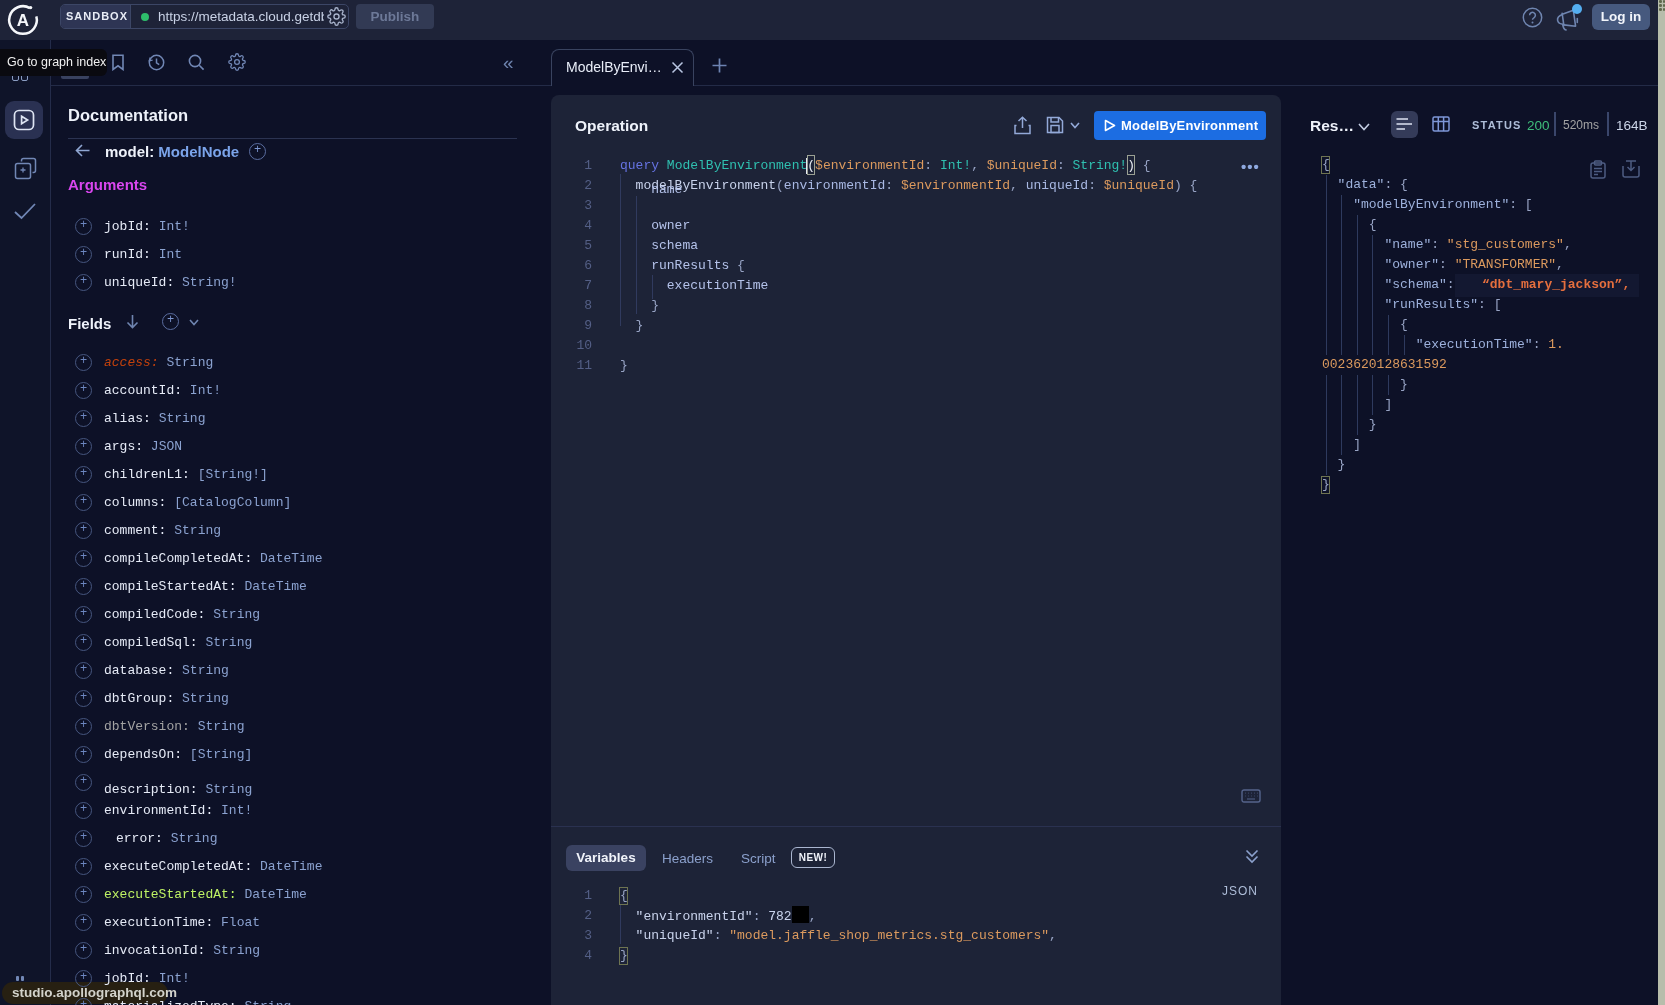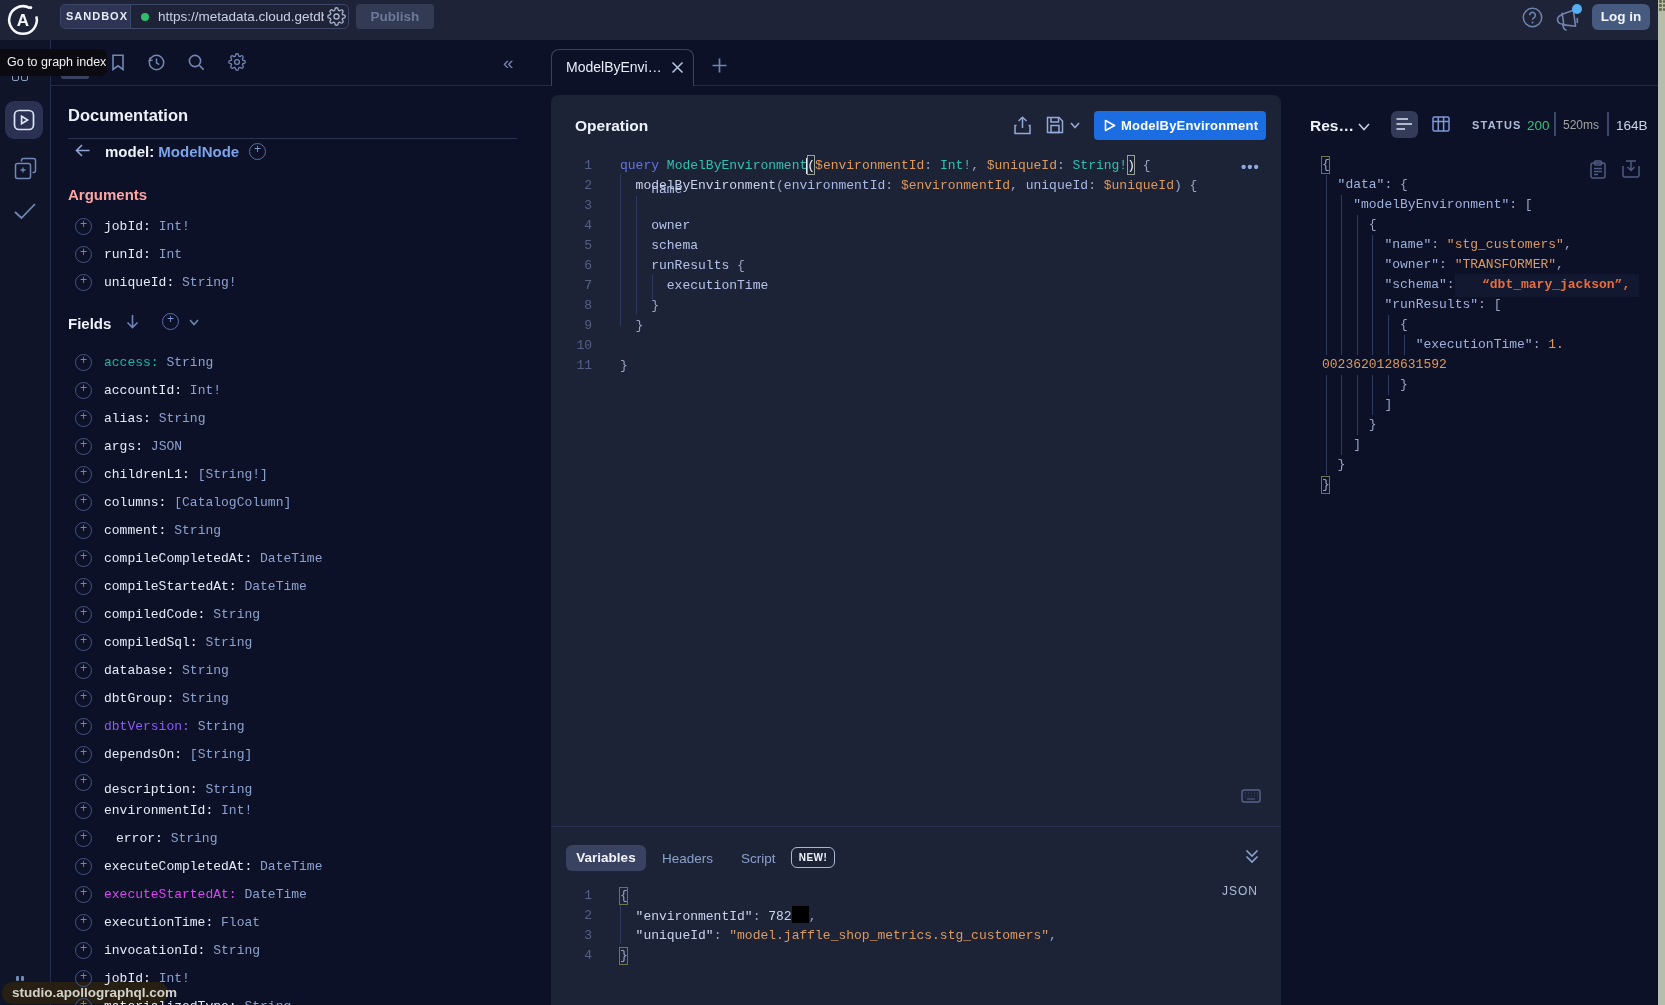--- a/index.html
+++ b/index.html
@@ -106,21 +106,21 @@
 <div class="abs" style="left:503px;top:53px;width:22px;height:20px;color:#6f85b0;font-size:19px;line-height:20px;">«</div>
 
 <div class="abs" style="left:68px;top:106px;font-size:16.5px;font-weight:bold;color:#eef2fa;">Documentation</div>
 <div class="abs" style="left:68px;top:138px;width:449px;height:1px;background:#2b3351;"></div>
 <svg class="abs" style="left:75px;top:144px;" width="15" height="13" viewBox="0 0 15 13" fill="none" stroke="#8fa6d2" stroke-width="1.6">
   <path d="M7 1 L 1.5 6.5 L 7 12 M1.5 6.5 H 14.5"></path>
 </svg>
 <div class="abs" style="left:105px;top:143px;font-size:15px;"><span style="font-weight:bold;color:#eef2fa;">model:</span> <span style="color:#7ba4ea;font-weight:bold;">ModelNode</span></div>
 <span class="abs plus-lg" style="left:250px;top:143px;"></span>
 
-<div class="abs" style="left:68px;top:186px;font-size:15px;font-weight:bold;color:#fca5a5;">Arguments</div>
+<div class="abs" style="left:68px;top:176px;font-size:15px;font-weight:bold;color:#d946ef;">Arguments</div>
 
 <div id="args"></div>
 <div class="abs" style="left:68px;top:315px;font-size:15px;font-weight:bold;color:#eef2fa;">Fields</div>
 <svg class="abs" style="left:126px;top:314px;" width="13" height="15" viewBox="0 0 13 15" fill="none" stroke="#6f85b0" stroke-width="1.6">
   <path d="M6.5 1 V 13 M1.5 8.5 L 6.5 13.5 L 11.5 8.5"></path>
 </svg>
 <span class="abs plus-lg" style="left:163px;top:310px;"></span>
 <svg class="abs" style="left:189px;top:319px;" width="10" height="7" viewBox="0 0 10 7" fill="none" stroke="#6f85b0" stroke-width="1.6">
   <path d="M1 1 L 5 5.5 L 9 1"></path>
 </svg>
@@ -220,21 +220,21 @@
 
 <div class="abs" style="left:249px;top:143px;width:17px;height:17px;border:1.4px solid #5a6da0;border-radius:50%;color:#7d97d0;font-size:12px;line-height:13px;text-align:center;font-family:'Liberation Mono',monospace;">+</div>
 <div class="abs" style="left:162px;top:313px;width:17px;height:17px;border:1.4px solid #5a6da0;border-radius:50%;color:#7d97d0;font-size:12px;line-height:13px;text-align:center;font-family:'Liberation Mono',monospace;">+</div>
 <div class="abs" style="left:75px;top:218px;width:17px;height:17px;border:1.4px solid #46567f;border-radius:50%;color:#6d87c0;font-size:12px;line-height:13px;text-align:center;font-family:'Liberation Mono',monospace;">+</div>
 <div class="abs mono" style="left:104px;top:217px;height:20px;line-height:20px;"><span style="color:#e6ebf7;">jobId:</span> <span style="color:#8ba2d0;">Int!</span></div>
 <div class="abs" style="left:75px;top:246px;width:17px;height:17px;border:1.4px solid #46567f;border-radius:50%;color:#6d87c0;font-size:12px;line-height:13px;text-align:center;font-family:'Liberation Mono',monospace;">+</div>
 <div class="abs mono" style="left:104px;top:245px;height:20px;line-height:20px;"><span style="color:#e6ebf7;">runId:</span> <span style="color:#8ba2d0;">Int</span></div>
 <div class="abs" style="left:75px;top:274px;width:17px;height:17px;border:1.4px solid #46567f;border-radius:50%;color:#6d87c0;font-size:12px;line-height:13px;text-align:center;font-family:'Liberation Mono',monospace;">+</div>
 <div class="abs mono" style="left:104px;top:273px;height:20px;line-height:20px;"><span style="color:#e6ebf7;">uniqueId:</span> <span style="color:#8ba2d0;">String!</span></div>
 <div class="abs" style="left:75px;top:354px;width:17px;height:17px;border:1.4px solid #46567f;border-radius:50%;color:#6d87c0;font-size:12px;line-height:13px;text-align:center;font-family:'Liberation Mono',monospace;">+</div>
-<div class="abs mono" style="left:104px;top:353px;height:20px;line-height:20px;"><span style="color:#14b8a6;">access:</span> <span style="color:#8ba2d0;">String</span></div>
+<div class="abs mono" style="left:104px;top:353px;height:20px;line-height:20px;"><span style="color:#c2410c;font-style:italic;">access:</span> <span style="color:#8ba2d0;">String</span></div>
 <div class="abs" style="left:75px;top:382px;width:17px;height:17px;border:1.4px solid #46567f;border-radius:50%;color:#6d87c0;font-size:12px;line-height:13px;text-align:center;font-family:'Liberation Mono',monospace;">+</div>
 <div class="abs mono" style="left:104px;top:381px;height:20px;line-height:20px;"><span style="color:#e6ebf7;">accountId:</span> <span style="color:#8ba2d0;">Int!</span></div>
 <div class="abs" style="left:75px;top:410px;width:17px;height:17px;border:1.4px solid #46567f;border-radius:50%;color:#6d87c0;font-size:12px;line-height:13px;text-align:center;font-family:'Liberation Mono',monospace;">+</div>
 <div class="abs mono" style="left:104px;top:409px;height:20px;line-height:20px;"><span style="color:#e6ebf7;">alias:</span> <span style="color:#8ba2d0;">String</span></div>
 <div class="abs" style="left:75px;top:438px;width:17px;height:17px;border:1.4px solid #46567f;border-radius:50%;color:#6d87c0;font-size:12px;line-height:13px;text-align:center;font-family:'Liberation Mono',monospace;">+</div>
 <div class="abs mono" style="left:104px;top:437px;height:20px;line-height:20px;"><span style="color:#e6ebf7;">args:</span> <span style="color:#8ba2d0;">JSON</span></div>
 <div class="abs" style="left:75px;top:466px;width:17px;height:17px;border:1.4px solid #46567f;border-radius:50%;color:#6d87c0;font-size:12px;line-height:13px;text-align:center;font-family:'Liberation Mono',monospace;">+</div>
 <div class="abs mono" style="left:104px;top:465px;height:20px;line-height:20px;"><span style="color:#e6ebf7;">childrenL1:</span> <span style="color:#8ba2d0;">[String!]</span></div>
 <div class="abs" style="left:75px;top:494px;width:17px;height:17px;border:1.4px solid #46567f;border-radius:50%;color:#6d87c0;font-size:12px;line-height:13px;text-align:center;font-family:'Liberation Mono',monospace;">+</div>
 <div class="abs mono" style="left:104px;top:493px;height:20px;line-height:20px;"><span style="color:#e6ebf7;">columns:</span> <span style="color:#8ba2d0;">[CatalogColumn]</span></div>
@@ -246,33 +246,33 @@
 <div class="abs mono" style="left:104px;top:577px;height:20px;line-height:20px;"><span style="color:#e6ebf7;">compileStartedAt:</span> <span style="color:#8ba2d0;">DateTime</span></div>
 <div class="abs" style="left:75px;top:606px;width:17px;height:17px;border:1.4px solid #46567f;border-radius:50%;color:#6d87c0;font-size:12px;line-height:13px;text-align:center;font-family:'Liberation Mono',monospace;">+</div>
 <div class="abs mono" style="left:104px;top:605px;height:20px;line-height:20px;"><span style="color:#e6ebf7;">compiledCode:</span> <span style="color:#8ba2d0;">String</span></div>
 <div class="abs" style="left:75px;top:634px;width:17px;height:17px;border:1.4px solid #46567f;border-radius:50%;color:#6d87c0;font-size:12px;line-height:13px;text-align:center;font-family:'Liberation Mono',monospace;">+</div>
 <div class="abs mono" style="left:104px;top:633px;height:20px;line-height:20px;"><span style="color:#e6ebf7;">compiledSql:</span> <span style="color:#8ba2d0;">String</span></div>
 <div class="abs" style="left:75px;top:662px;width:17px;height:17px;border:1.4px solid #46567f;border-radius:50%;color:#6d87c0;font-size:12px;line-height:13px;text-align:center;font-family:'Liberation Mono',monospace;">+</div>
 <div class="abs mono" style="left:104px;top:661px;height:20px;line-height:20px;"><span style="color:#e6ebf7;">database:</span> <span style="color:#8ba2d0;">String</span></div>
 <div class="abs" style="left:75px;top:690px;width:17px;height:17px;border:1.4px solid #46567f;border-radius:50%;color:#6d87c0;font-size:12px;line-height:13px;text-align:center;font-family:'Liberation Mono',monospace;">+</div>
 <div class="abs mono" style="left:104px;top:689px;height:20px;line-height:20px;"><span style="color:#e6ebf7;">dbtGroup:</span> <span style="color:#8ba2d0;">String</span></div>
 <div class="abs" style="left:75px;top:718px;width:17px;height:17px;border:1.4px solid #46567f;border-radius:50%;color:#6d87c0;font-size:12px;line-height:13px;text-align:center;font-family:'Liberation Mono',monospace;">+</div>
-<div class="abs mono" style="left:104px;top:717px;height:20px;line-height:20px;"><span style="color:#8b5cf6;">dbtVersion:</span> <span style="color:#8ba2d0;">String</span></div>
+<div class="abs mono" style="left:104px;top:717px;height:20px;line-height:20px;"><span style="color:#a3a3a3;">dbtVersion:</span> <span style="color:#8ba2d0;">String</span></div>
 <div class="abs" style="left:75px;top:746px;width:17px;height:17px;border:1.4px solid #46567f;border-radius:50%;color:#6d87c0;font-size:12px;line-height:13px;text-align:center;font-family:'Liberation Mono',monospace;">+</div>
 <div class="abs mono" style="left:104px;top:745px;height:20px;line-height:20px;"><span style="color:#e6ebf7;">dependsOn:</span> <span style="color:#8ba2d0;">[String]</span></div>
 <div class="abs" style="left:75px;top:774px;width:17px;height:17px;border:1.4px solid #46567f;border-radius:50%;color:#6d87c0;font-size:12px;line-height:13px;text-align:center;font-family:'Liberation Mono',monospace;">+</div>
 <div class="abs mono" style="left:104px;top:773px;height:20px;line-height:20px;margin-top:7px;"><span style="color:#e6ebf7;">description:</span> <span style="color:#8ba2d0;">String</span></div>
 <div class="abs" style="left:75px;top:802px;width:17px;height:17px;border:1.4px solid #46567f;border-radius:50%;color:#6d87c0;font-size:12px;line-height:13px;text-align:center;font-family:'Liberation Mono',monospace;">+</div>
 <div class="abs mono" style="left:104px;top:801px;height:20px;line-height:20px;"><span style="color:#e6ebf7;">environmentId:</span> <span style="color:#8ba2d0;">Int!</span></div>
 <div class="abs" style="left:75px;top:830px;width:17px;height:17px;border:1.4px solid #46567f;border-radius:50%;color:#6d87c0;font-size:12px;line-height:13px;text-align:center;font-family:'Liberation Mono',monospace;">+</div>
 <div class="abs mono" style="left:104px;top:829px;height:20px;line-height:20px;margin-left:12px;"><span style="color:#e6ebf7;">error:</span> <span style="color:#8ba2d0;">String</span></div>
 <div class="abs" style="left:75px;top:858px;width:17px;height:17px;border:1.4px solid #46567f;border-radius:50%;color:#6d87c0;font-size:12px;line-height:13px;text-align:center;font-family:'Liberation Mono',monospace;">+</div>
 <div class="abs mono" style="left:104px;top:857px;height:20px;line-height:20px;"><span style="color:#e6ebf7;">executeCompletedAt:</span> <span style="color:#8ba2d0;">DateTime</span></div>
 <div class="abs" style="left:75px;top:886px;width:17px;height:17px;border:1.4px solid #46567f;border-radius:50%;color:#6d87c0;font-size:12px;line-height:13px;text-align:center;font-family:'Liberation Mono',monospace;">+</div>
-<div class="abs mono" style="left:104px;top:885px;height:20px;line-height:20px;"><span style="color:#d946ef;">executeStartedAt:</span> <span style="color:#8ba2d0;">DateTime</span></div>
+<div class="abs mono" style="left:104px;top:885px;height:20px;line-height:20px;"><span style="color:#bef264;">executeStartedAt:</span> <span style="color:#8ba2d0;">DateTime</span></div>
 <div class="abs" style="left:75px;top:914px;width:17px;height:17px;border:1.4px solid #46567f;border-radius:50%;color:#6d87c0;font-size:12px;line-height:13px;text-align:center;font-family:'Liberation Mono',monospace;">+</div>
 <div class="abs mono" style="left:104px;top:913px;height:20px;line-height:20px;"><span style="color:#e6ebf7;">executionTime:</span> <span style="color:#8ba2d0;">Float</span></div>
 <div class="abs" style="left:75px;top:942px;width:17px;height:17px;border:1.4px solid #46567f;border-radius:50%;color:#6d87c0;font-size:12px;line-height:13px;text-align:center;font-family:'Liberation Mono',monospace;">+</div>
 <div class="abs mono" style="left:104px;top:941px;height:20px;line-height:20px;"><span style="color:#e6ebf7;">invocationId:</span> <span style="color:#8ba2d0;">String</span></div>
 <div class="abs" style="left:75px;top:970px;width:17px;height:17px;border:1.4px solid #46567f;border-radius:50%;color:#6d87c0;font-size:12px;line-height:13px;text-align:center;font-family:'Liberation Mono',monospace;">+</div>
 <div class="abs mono" style="left:104px;top:969px;height:20px;line-height:20px;"><span style="color:#e6ebf7;">jobId:</span> <span style="color:#8ba2d0;">Int!</span></div>
 <div class="abs" style="left:75px;top:998px;width:17px;height:17px;border:1.4px solid #46567f;border-radius:50%;color:#6d87c0;font-size:12px;line-height:13px;text-align:center;font-family:'Liberation Mono',monospace;">+</div>
 <div class="abs mono" style="left:104px;top:997px;height:20px;line-height:20px;"><span style="color:#e6ebf7;">materializedType:</span> <span style="color:#8ba2d0;">String</span></div>
 <div class="abs mono" style="left:552px;top:156px;width:40px;text-align:right;height:20px;line-height:20px;color:#545f86;">1</div>
 <div class="abs mono cline" style="left:620px;top:156px;"><span class="kw">query</span> <span class="tl">ModelByEnvironment</span><span style="color:#e9edf3;">(</span><span class="or">$environmentId</span><span class="pn">: </span><span class="tl">Int!</span><span class="pn">, </span><span class="or">$uniqueId</span><span class="pn">: </span><span class="tl">String!</span><span style="color:#e9edf3;">)</span><span class="pn"> {</span></div>

